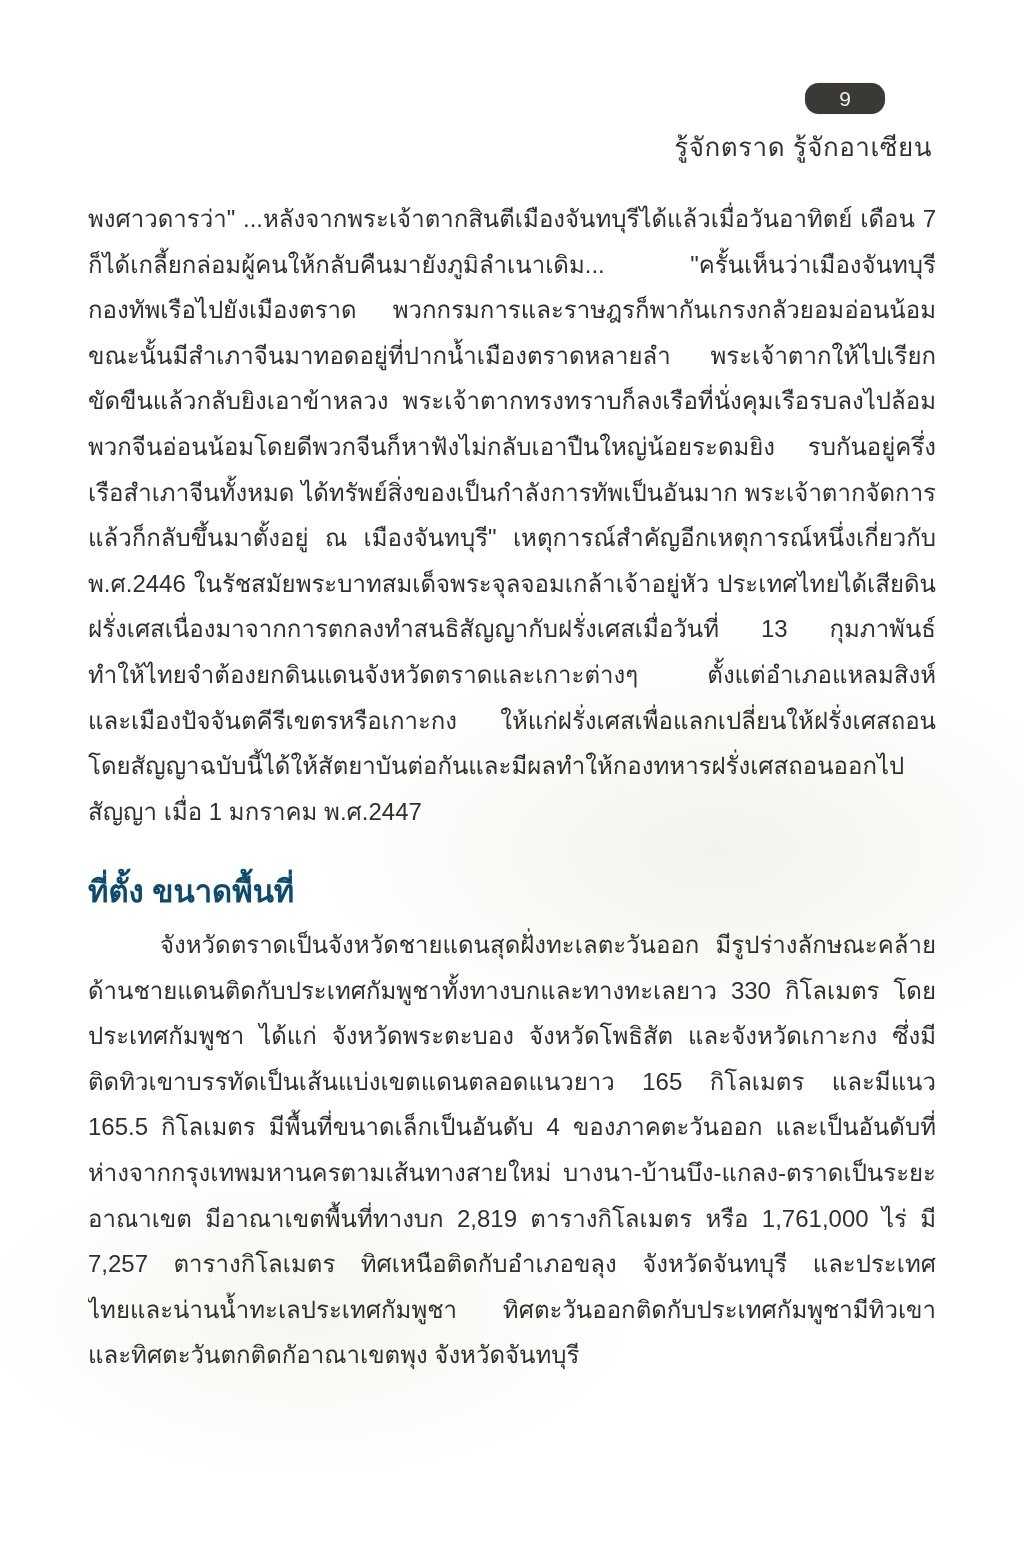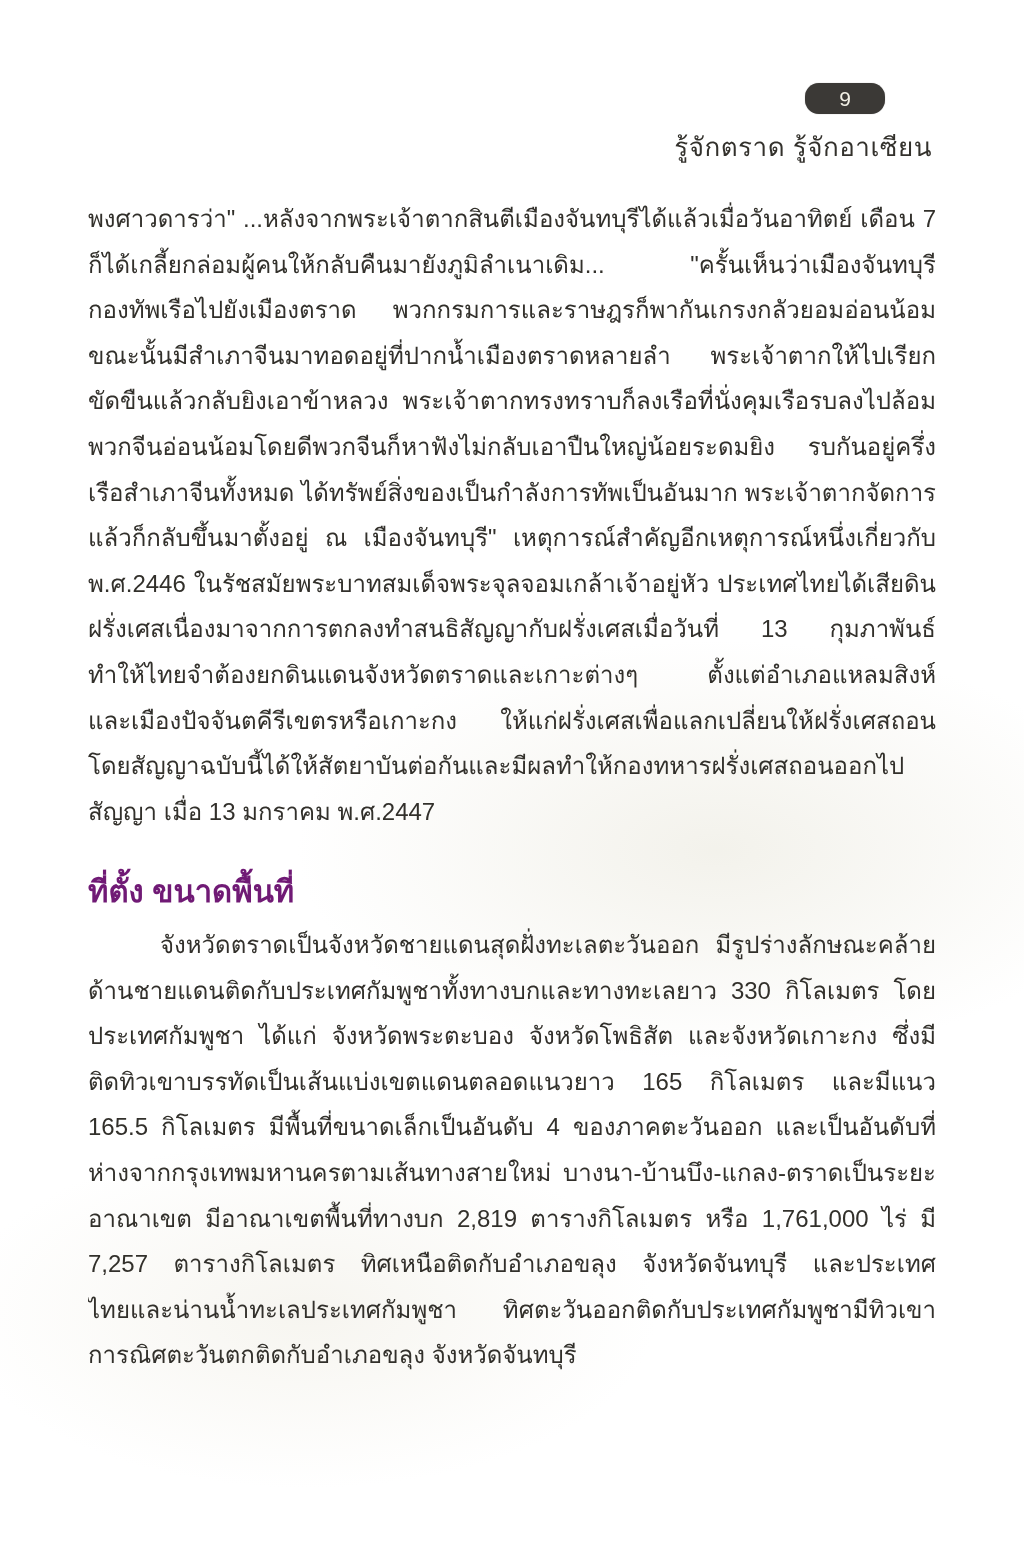--- a/index.html
+++ b/index.html
@@ -77,21 +77,21 @@
     padding-left: 72px;
   }
   .section-heading {
     position: absolute;
     left: 88px;
     top: 868px;
     width: 848px;
     font-size: 31px;
     font-weight: bold;
     line-height: 48px;
-    color: #701a75;
+    color: #0c4a6e;
   }
 </style>
 </head>
 <body>
 
 <div class="paper-texture"></div>
 
 <div class="page-number-badge">
   <span>9</span>
 </div>
@@ -105,29 +105,29 @@
   <div class="line">ขณะนั้นมีสำเภาจีนมาทอดอยู่ที่ปากน้ำเมืองตราดหลายลำ พระเจ้าตากให้ไปเรียกนายเรือมาเฝ้า พวกจีน</div>
   <div class="line">ขัดขืนแล้วกลับยิงเอาข้าหลวง พระเจ้าตากทรงทราบก็ลงเรือที่นั่งคุมเรือรบลงไปล้อมสำเภาไว้ แล้วบอกให้</div>
   <div class="line">พวกจีนอ่อนน้อมโดยดีพวกจีนก็หาฟังไม่กลับเอาปืนใหญ่น้อยระดมยิง รบกันอยู่ครึ่งวันพระเจ้าตากก็ตีได้</div>
   <div class="line">เรือสำเภาจีนทั้งหมด ได้ทรัพย์สิ่งของเป็นกำลังการทัพเป็นอันมาก พระเจ้าตากจัดการเมืองตราดเรียบร้อย</div>
   <div class="line">แล้วก็กลับขึ้นมาตั้งอยู่ ณ เมืองจันทบุรี" เหตุการณ์สำคัญอีกเหตุการณ์หนึ่งเกี่ยวกับเมืองตราด ก็คือเมื่อปี</div>
   <div class="line">พ.ศ.2446 ในรัชสมัยพระบาทสมเด็จพระจุลจอมเกล้าเจ้าอยู่หัว ประเทศไทยได้เสียดินแดนให้แก่ประเทศ</div>
   <div class="line">ฝรั่งเศสเนื่องมาจากการตกลงทำสนธิสัญญากับฝรั่งเศสเมื่อวันที่ 13 กุมภาพันธ์ พ.ศ.2446 (ร.ศ.122) ซึ่ง</div>
   <div class="line">ทำให้ไทยจำต้องยกดินแดนจังหวัดตราดและเกาะต่างๆ ตั้งแต่อำเภอแหลมสิงห์ จ.จันทบุรี ไปจนถึงเกาะกูด</div>
   <div class="line">และเมืองปัจจันตคีรีเขตรหรือเกาะกง ให้แก่ฝรั่งเศสเพื่อแลกเปลี่ยนให้ฝรั่งเศสถอนกองทหารไปจากจันทบุรี</div>
   <div class="line">โดยสัญญาฉบับนี้ได้ให้สัตยาบันต่อกันและมีผลทำให้กองทหารฝรั่งเศสถอนออกไปจากเมืองจันทบุรีตาม</div>
-  <div class="line lastline">สัญญา เมื่อ 13 มกราคม พ.ศ.2447</div>
+  <div class="line lastline">สัญญา เมื่อ 1 มกราคม พ.ศ.2447</div>
 </div>
 
 <div class="section-heading">ที่ตั้ง ขนาดพื้นที่</div>
 
 <div class="body-block p2">
   <div class="line indent">จังหวัดตราดเป็นจังหวัดชายแดนสุดฝั่งทะเลตะวันออก มีรูปร่างลักษณะคล้ายหัวช้าง อาณาเขต</div>
   <div class="line">ด้านชายแดนติดกับประเทศกัมพูชาทั้งทางบกและทางทะเลยาว 330 กิโลเมตร โดยทางบกติดกับจังหวัดของ</div>
   <div class="line">ประเทศกัมพูชา ได้แก่ จังหวัดพระตะบอง จังหวัดโพธิสัต และจังหวัดเกาะกง ซึ่งมีแนวชายแดนธรรมชาติ</div>
   <div class="line">ติดทิวเขาบรรทัดเป็นเส้นแบ่งเขตแดนตลอดแนวยาว 165 กิโลเมตร และมีแนวอาณาเขตทางทะเลยาว</div>
   <div class="line">165.5 กิโลเมตร มีพื้นที่ขนาดเล็กเป็นอันดับ 4 ของภาคตะวันออก และเป็นอันดับที่ 56 ของประเทศ อยู่</div>
   <div class="line">ห่างจากกรุงเทพมหานครตามเส้นทางสายใหม่ บางนา-บ้านบึง-แกลง-ตราดเป็นระยะทาง 315 กิโลเมตร</div>
   <div class="line">อาณาเขต มีอาณาเขตพื้นที่ทางบก 2,819 ตารางกิโลเมตร หรือ 1,761,000 ไร่ มีพื้นที่ปกครองทางทะเล</div>
   <div class="line">7,257 ตารางกิโลเมตร ทิศเหนือติดกับอำเภอขลุง จังหวัดจันทบุรี และประเทศกัมพูชา ทิศใต้ติดกับอ่าว</div>
   <div class="line">ไทยและน่านน้ำทะเลประเทศกัมพูชา ทิศตะวันออกติดกับประเทศกัมพูชามีทิวเขาบรรทัดเป็นแนวกั้นเขต</div>
-  <div class="line lastline">การณิศตะวันตกติดกับอำเภอขลุง จังหวัดจันทบุรี</div>
+  <div class="line lastline">และทิศตะวันตกติดกัอาณาเขตพุง จังหวัดจันทบุรี</div>
 </div>
 
 </body></html>

